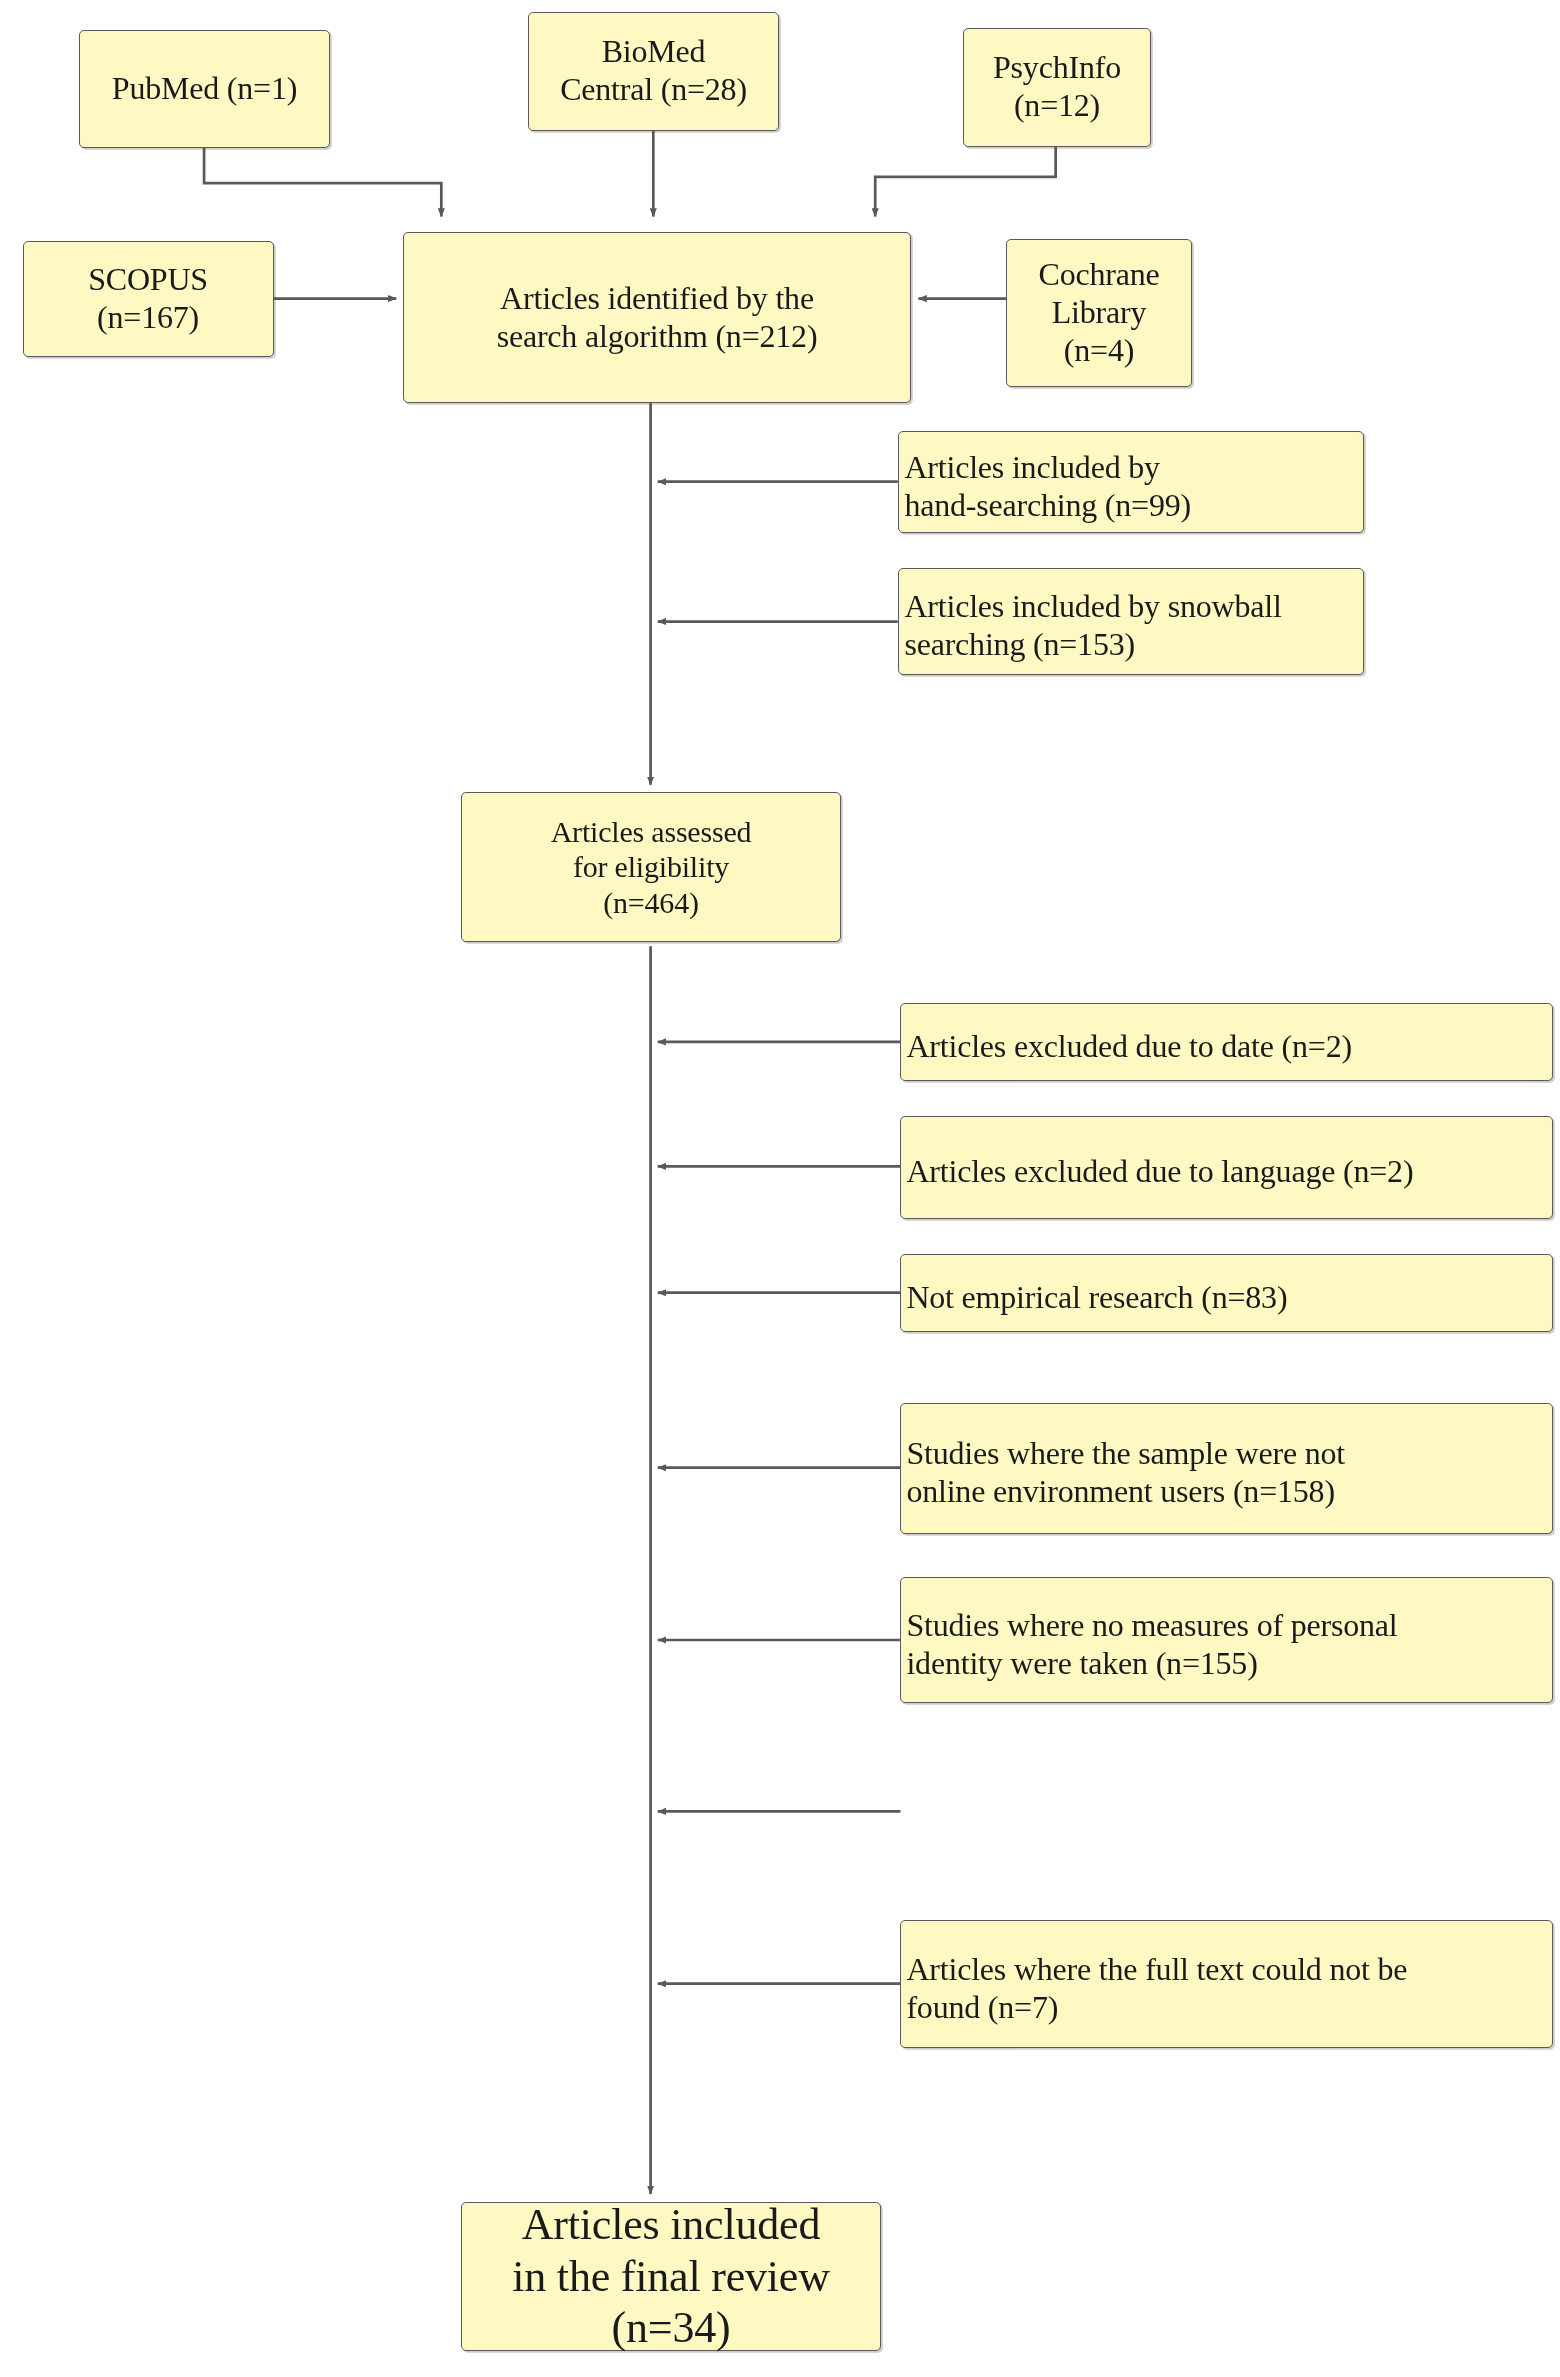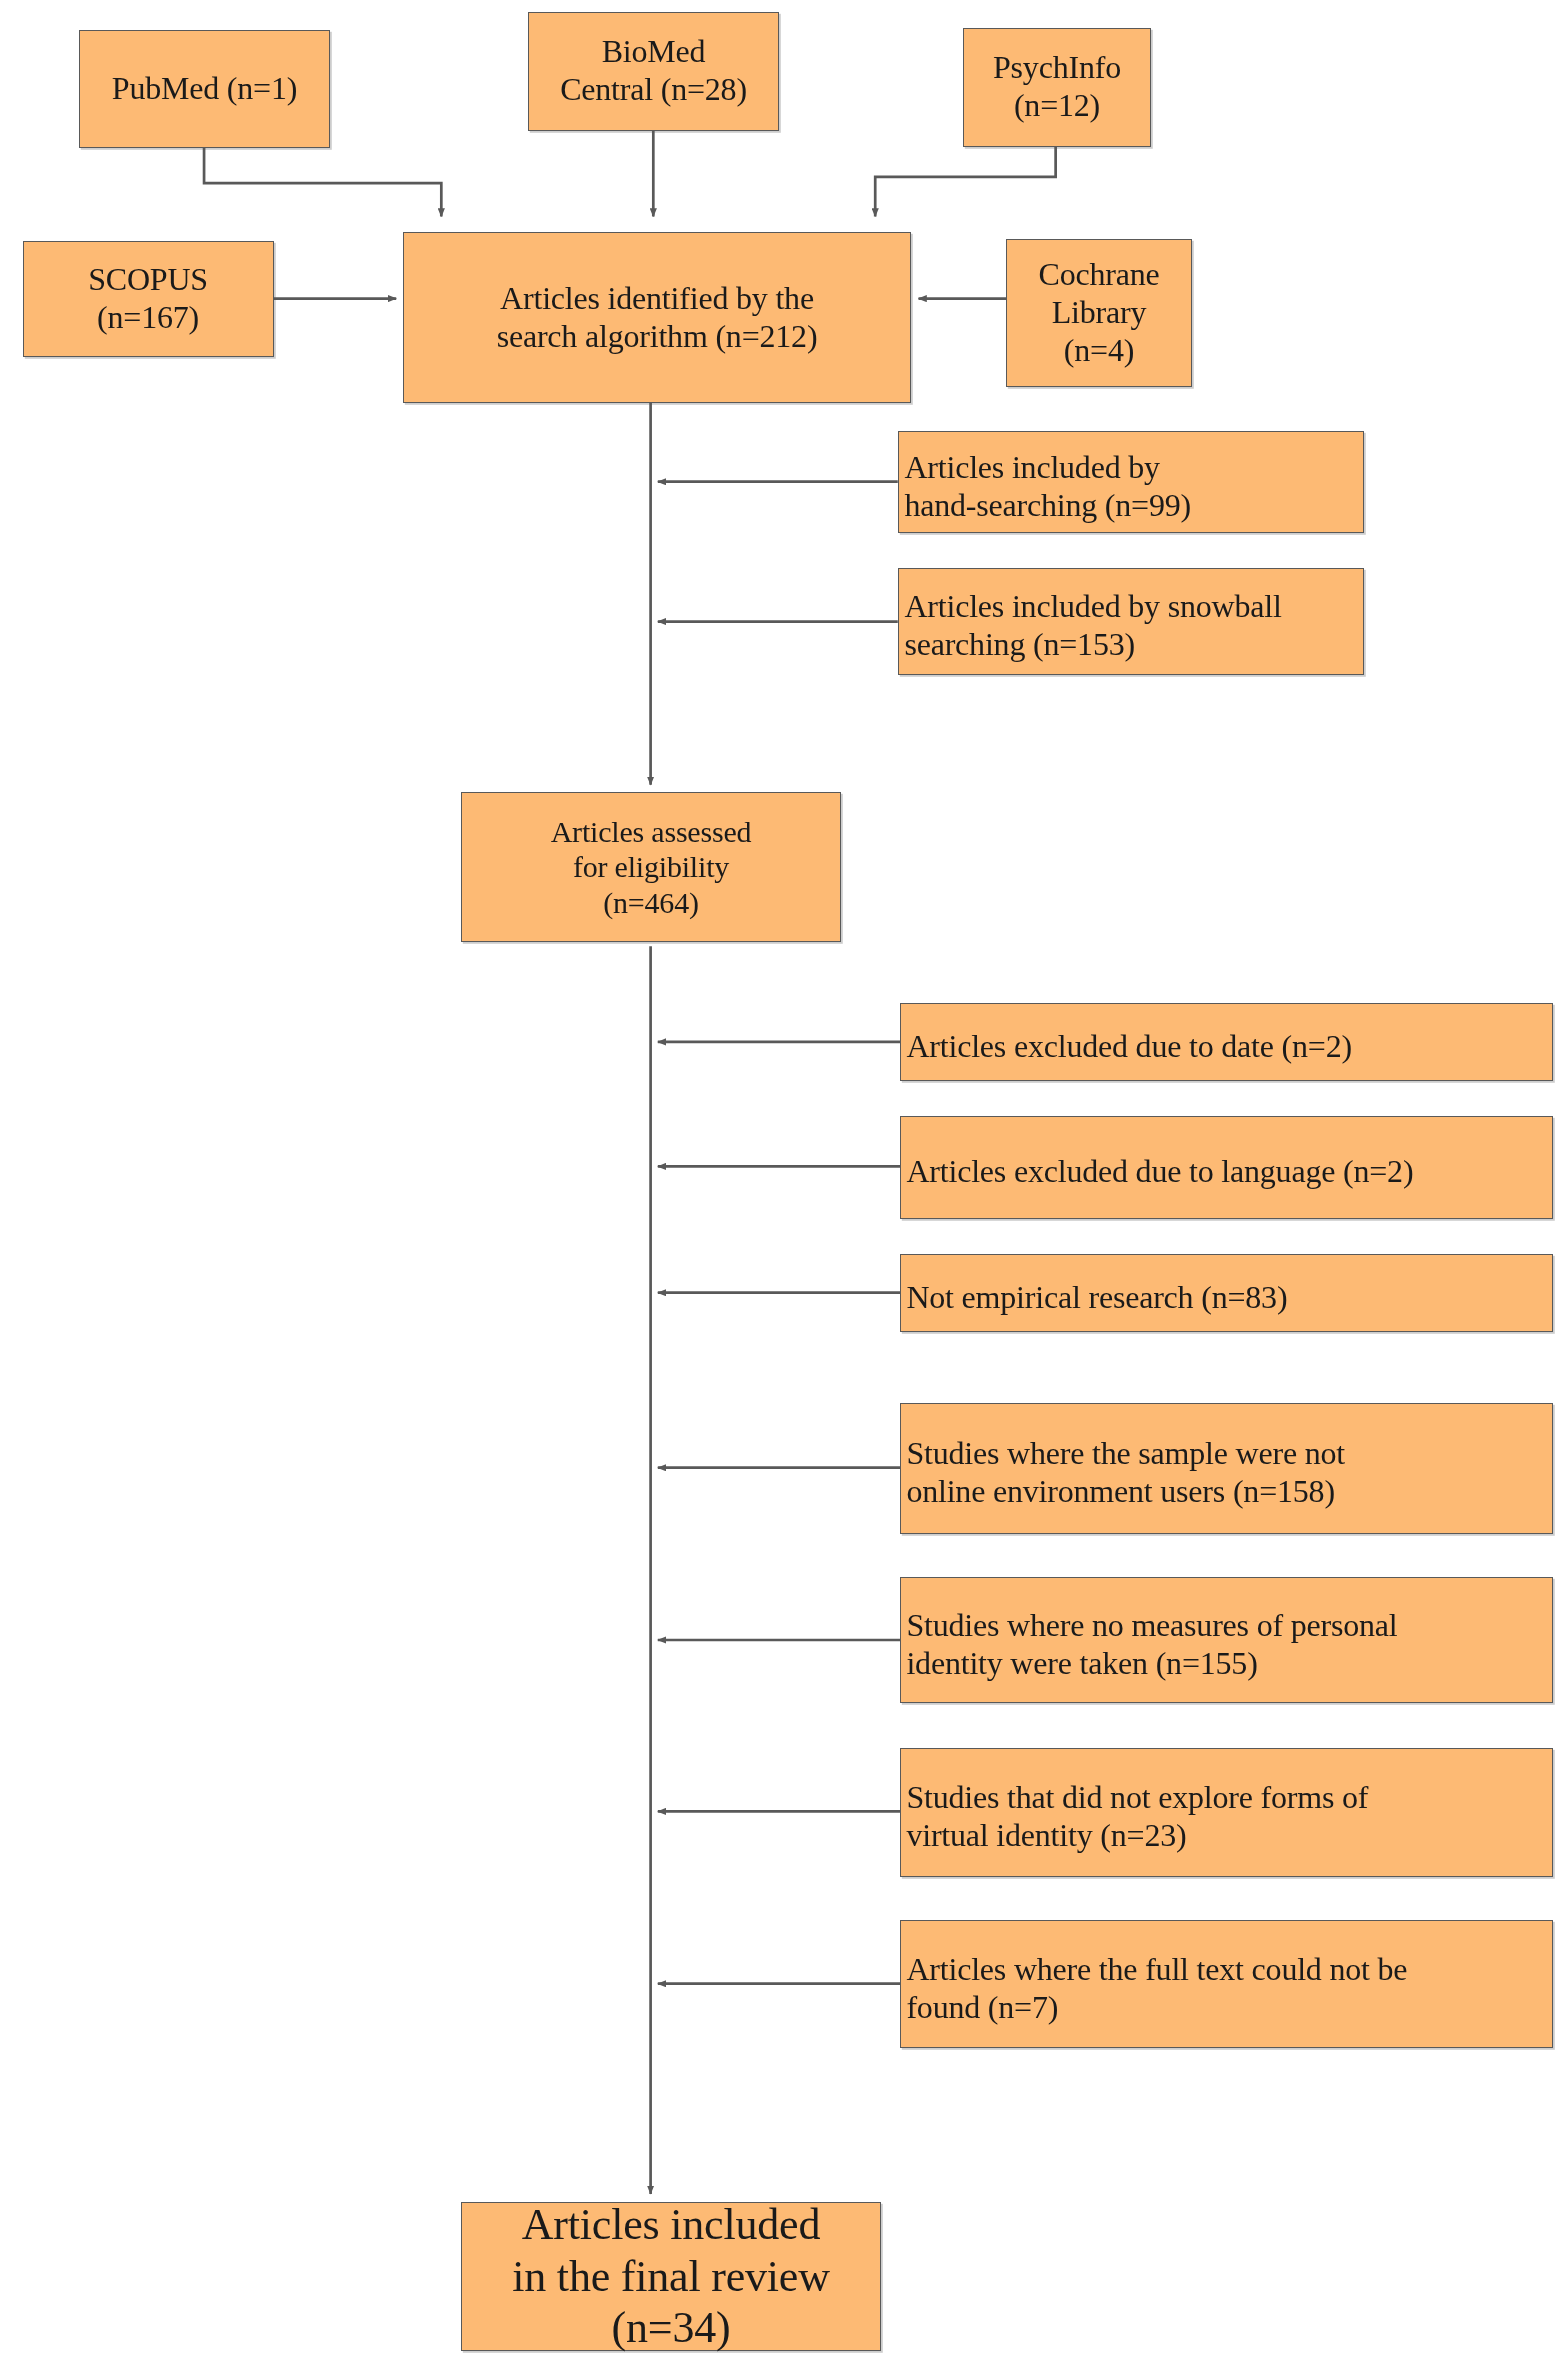--- a/index.html
+++ b/index.html
@@ -20,23 +20,23 @@
   svg.flow-svg {
     position: absolute;
     left: 0;
     top: 0;
     width: 1561px;
     height: 2377px;
   }
   .node-box {
     position: absolute;
     box-sizing: border-box;
-    background: #fdba74;
+    background: #fef9c3;
     border: 1.8px solid #595959;
-    border-radius: 0;
+    border-radius: 5px;
     display: flex;
     align-items: center;
     color: #1a1a1a;
     font-family: "Liberation Serif", "DejaVu Serif", serif;
     font-size: 32px;
     line-height: 1.18;
     letter-spacing: -0.2px;
     box-shadow: 1.8px 1.8px 0 rgba(90,90,90,0.30);
   }
   .node-box .node-text {
@@ -146,24 +146,20 @@
   <div class="node-box left-node" style="left:900px; top:1403px; width:653px; height:131px;">
     <span class="node-text">Studies where the sample were not
 online environment users (n=158)</span>
   </div>
 
   <div class="node-box left-node" style="left:900px; top:1577px; width:653px; height:126px;">
     <span class="node-text">Studies where no measures of personal
 identity were taken (n=155)</span>
   </div>
 
-  <div class="node-box left-node" style="left:900px; top:1748px; width:653px; height:129px;">
-    <span class="node-text">Studies that did not explore forms of
-virtual identity (n=23)</span>
-  </div>
 
   <div class="node-box left-node" style="left:900px; top:1920px; width:653px; height:128px;">
     <span class="node-text">Articles where the full text could not be
 found (n=7)</span>
   </div>
 
   <div class="node-box center-node" style="left:461px; top:2202px; width:420px; height:149px; font-size:44px;">
     <span class="node-text">Articles included
 in the final review
 (n=34)</span>

